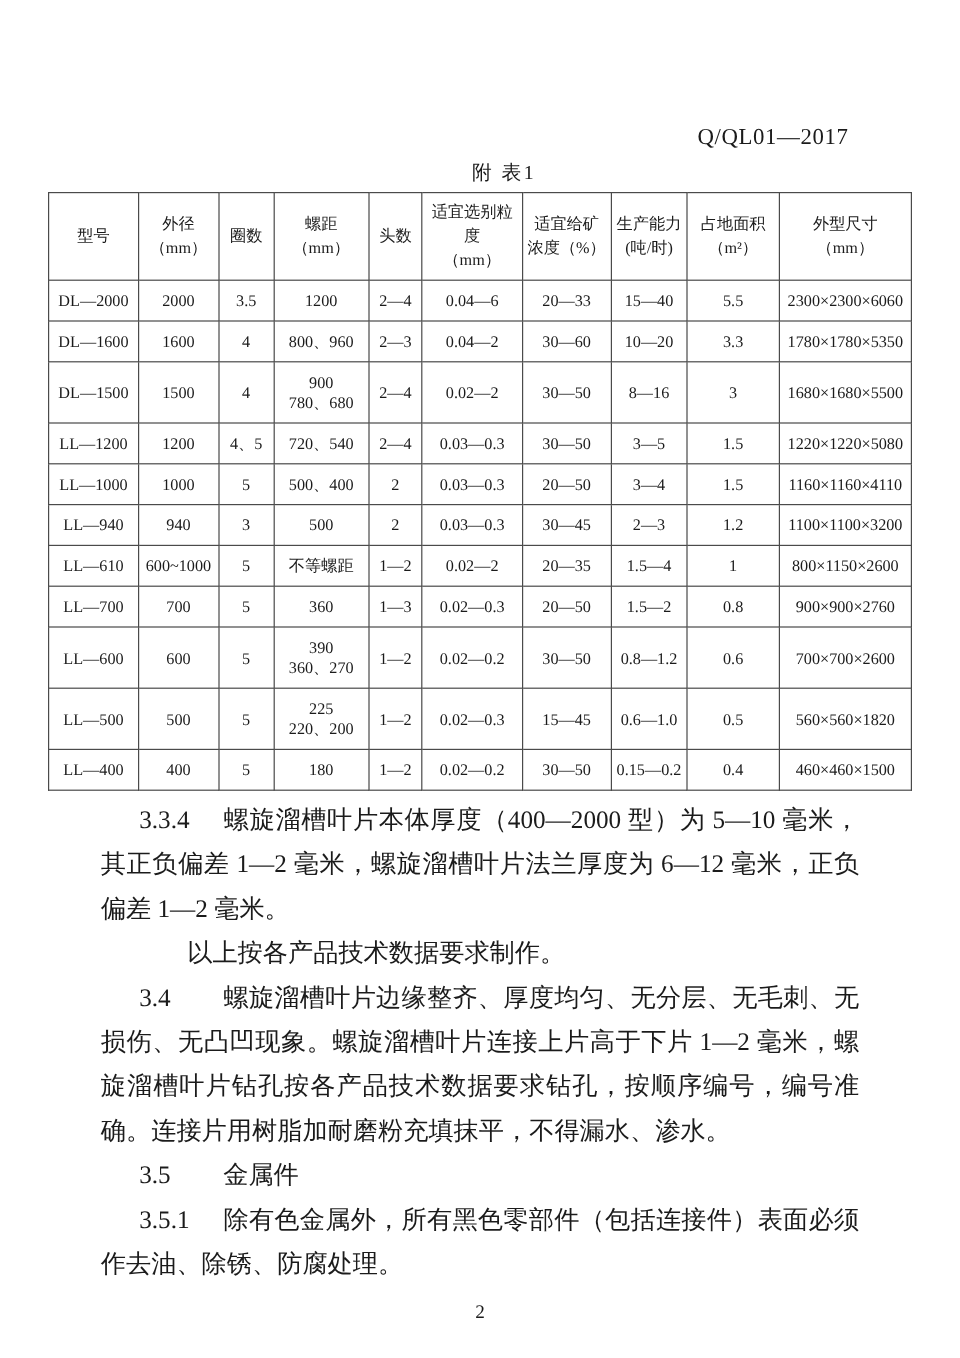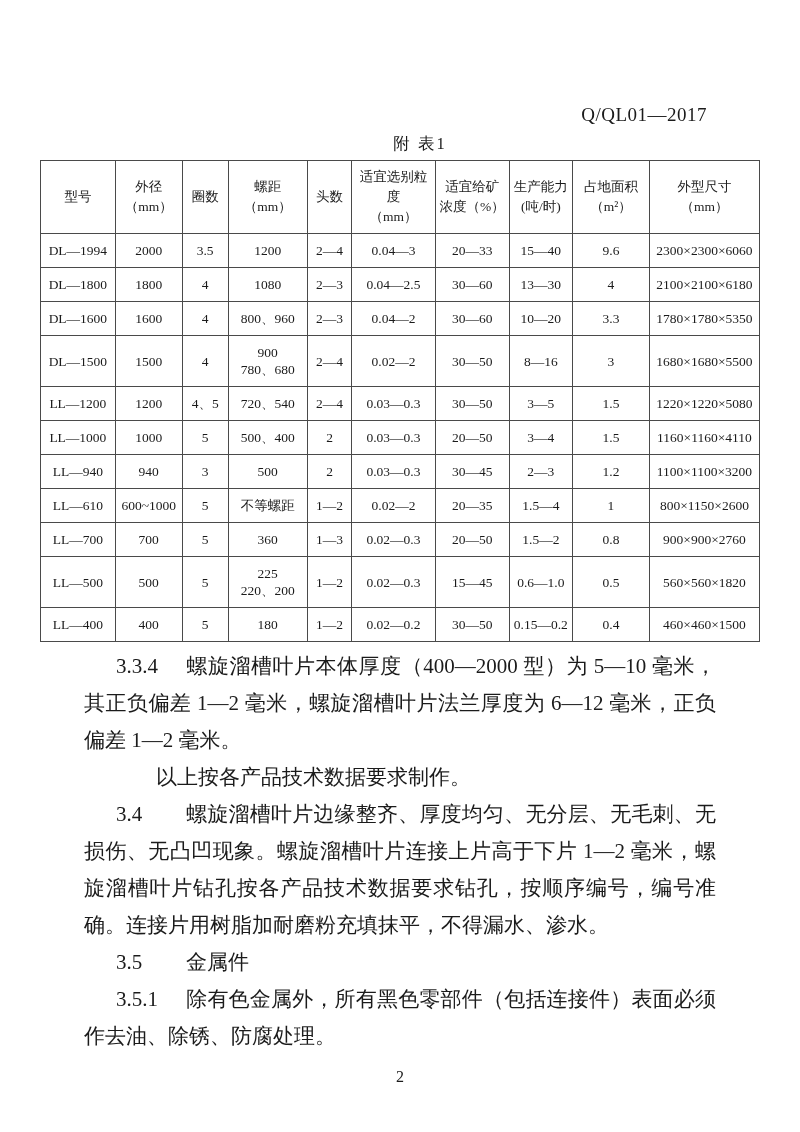--- a/index.html
+++ b/index.html
@@ -111,42 +111,30 @@
           <th>生产能力
 (吨/时)</th>
           <th>占地面积
 （m²）</th>
           <th>外型尺寸
 （mm）</th>
         </tr>
     </thead>
     <tbody>
         <tr>
-          <td>DL—1994</td>
+          <td>DL—2000</td>
           <td>2000</td>
           <td>3.5</td>
           <td>1200</td>
           <td>2—4</td>
-          <td>0.04—3</td>
+          <td>0.04—6</td>
           <td>20—33</td>
           <td>15—40</td>
-          <td>9.6</td>
+          <td>5.5</td>
           <td>2300×2300×6060</td>
-        </tr>
-        <tr>
-          <td>DL—1800</td>
-          <td>1800</td>
-          <td>4</td>
-          <td>1080</td>
-          <td>2—3</td>
-          <td>0.04—2.5</td>
-          <td>30—60</td>
-          <td>13—30</td>
-          <td>4</td>
-          <td>2100×2100×6180</td>
         </tr>
         <tr>
           <td>DL—1600</td>
           <td>1600</td>
           <td>4</td>
           <td>800、960</td>
           <td>2—3</td>
           <td>0.04—2</td>
           <td>30—60</td>
           <td>10—20</td>
@@ -220,20 +208,33 @@
           <td>5</td>
           <td>360</td>
           <td>1—3</td>
           <td>0.02—0.3</td>
           <td>20—50</td>
           <td>1.5—2</td>
           <td>0.8</td>
           <td>900×900×2760</td>
         </tr>
         <tr>
+          <td>LL—600</td>
+          <td>600</td>
+          <td>5</td>
+          <td>390
+360、270</td>
+          <td>1—2</td>
+          <td>0.02—0.2</td>
+          <td>30—50</td>
+          <td>0.8—1.2</td>
+          <td>0.6</td>
+          <td>700×700×2600</td>
+        </tr>
+        <tr>
           <td>LL—500</td>
           <td>500</td>
           <td>5</td>
           <td>225
 220、200</td>
           <td>1—2</td>
           <td>0.02—0.3</td>
           <td>15—45</td>
           <td>0.6—1.0</td>
           <td>0.5</td>

